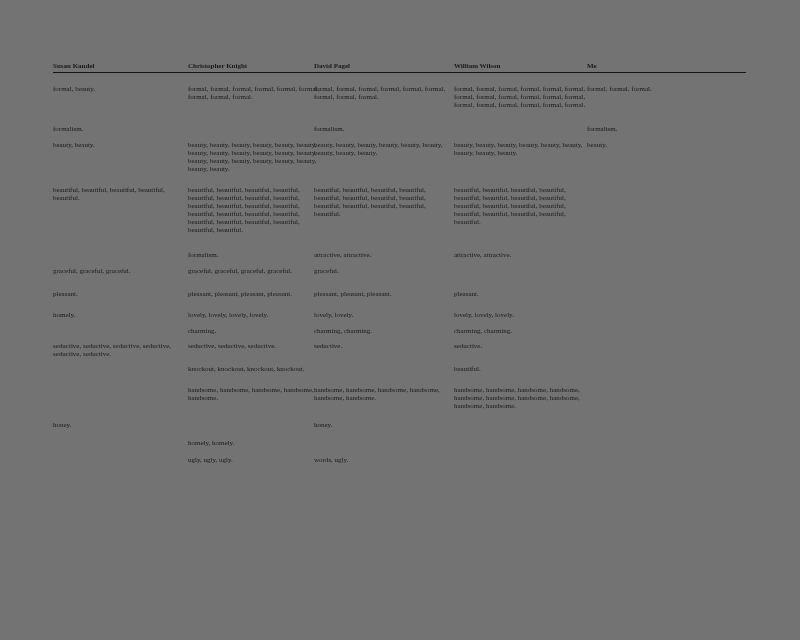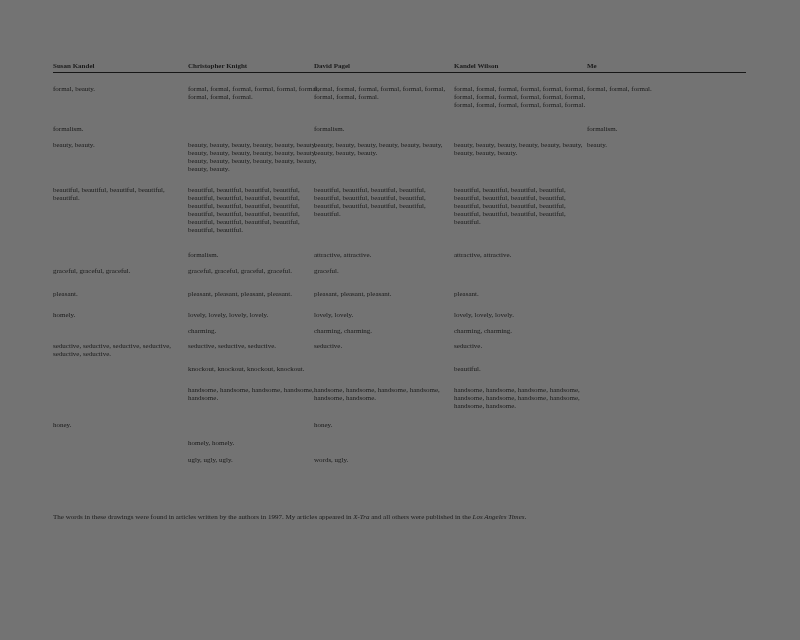--- a/index.html
+++ b/index.html
@@ -18,21 +18,21 @@
 </style>
 </head>
 <body>
 
 <div class="page">
 
   <div class="row" style="top:62px">
     <div class="cell c0 hdr">Susan Kandel</div>
     <div class="cell c1 hdr">Christopher Knight</div>
     <div class="cell c2 hdr">David Pagel</div>
-    <div class="cell c3 hdr">Kandel Wilson</div>
+    <div class="cell c3 hdr">William Wilson</div>
     <div class="cell c4 hdr">Me</div>
   </div>
 
   <div class="rule"></div>
 
   <div class="row" style="top:85px">
     <div class="cell c0">formal, beauty.</div>
     <div class="cell c1">formal, formal, formal, formal, formal, formal, formal, formal, formal.</div>
     <div class="cell c2">formal, formal, formal, formal, formal, formal, formal, formal, formal.</div>
     <div class="cell c3">formal, formal, formal, formal, formal, formal, formal, formal, formal, formal, formal, formal, formal, formal, formal, formal, formal, formal.</div>
@@ -117,17 +117,14 @@
 
   <div class="row" style="top:439px">
     <div class="cell c1">homely, homely.</div>
   </div>
 
   <div class="row" style="top:456px">
     <div class="cell c1">ugly, ugly, ugly.</div>
     <div class="cell c2">words, ugly.</div>
   </div>
 
-  <div class="footer">
-    <span>The words in these drawings were found in articles written by the authors in 1997. My articles appeared in </span><i>X-Tra</i><span> and all others were published in the </span><i>Los Angeles Times</i><span>.</span>
-  </div>
 
 </div>
 
 </body></html>

